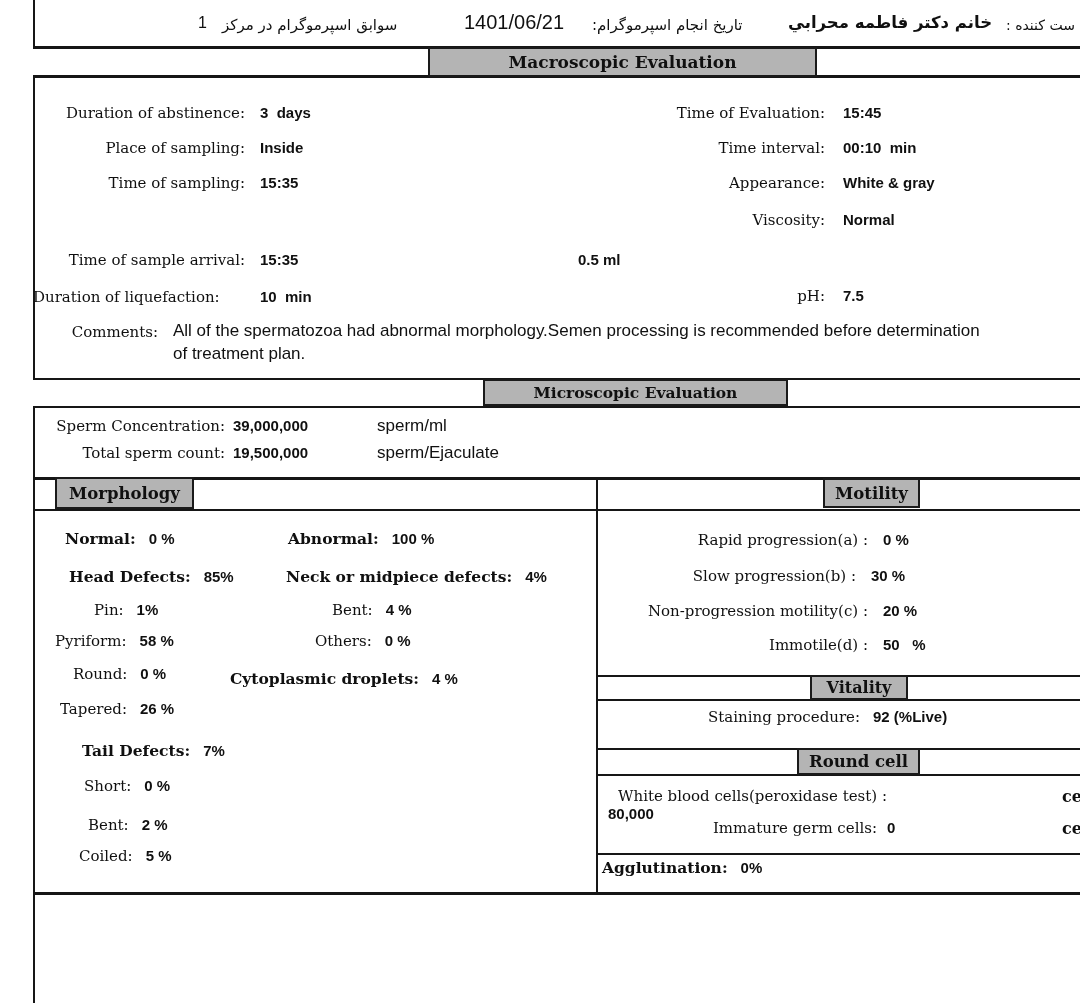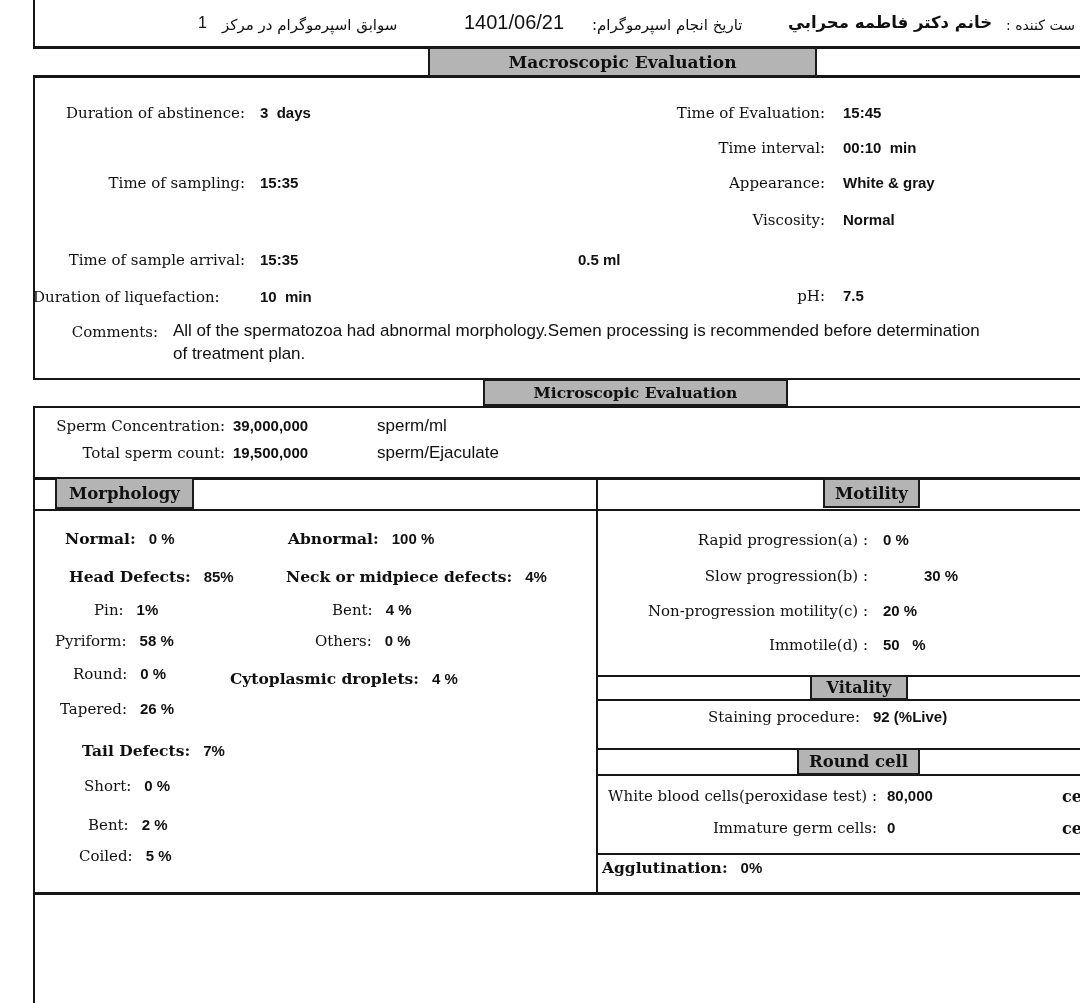--- a/index.html
+++ b/index.html
@@ -37,20 +37,24 @@
   <div class="abs fa" style="left:222px;top:16px;font-size:15px;">سوابق اسپرموگرام در مركز</div>
   <div class="abs sans" style="left:198px;top:14px;font-size:16px;">1</div>
 
   <div class="band" style="top:46px;height:32px;"></div>
   <div class="gbox" style="left:428px;top:47px;width:389px;height:30px;font-size:17px;">Macroscopic Evaluation</div>
 
   <div class="row" style="left:33px;top:104px;">
     <span class="lbl" style="width:212px;text-align:right;">Duration of abstinence:</span>
     <span class="val" style="margin-left:15px;">3  days</span>
   </div>
+  <div class="row" style="left:33px;top:139px;">
+    <span class="lbl" style="width:212px;text-align:right;">Place of sampling:</span>
+    <span class="val" style="margin-left:15px;">Inside</span>
+  </div>
   <div class="row" style="left:33px;top:174px;">
     <span class="lbl" style="width:212px;text-align:right;">Time of sampling:</span>
     <span class="val" style="margin-left:15px;">15:35</span>
   </div>
   <div class="row" style="left:33px;top:251px;">
     <span class="lbl" style="width:212px;text-align:right;">Time of sample arrival:</span>
     <span class="val" style="margin-left:15px;">15:35</span>
   </div>
   <div class="row" style="left:33px;top:288px;">
     <span class="lbl" style="width:212px;">Duration of liquefaction:</span>
@@ -172,39 +176,39 @@
   </div>
   <div class="pair" style="left:79px;top:847px;">
     <span class="lbl">Coiled:</span>
     <span class="val">5 %</span>
   </div>
 
   <div class="row" style="left:598px;top:531px;">
     <span class="lbl" style="width:270px;text-align:right;">Rapid progression(a) :</span>
     <span class="val" style="margin-left:15px;">0 %</span>
   </div>
-  <div class="row" style="left:598px;top:567px;gap:41px;">
+  <div class="row" style="left:586px;top:567px;">
     <span class="lbl" style="width:270px;text-align:right;">Slow progression(b) :</span>
     <span class="val" style="margin-left:15px;">30 %</span>
   </div>
   <div class="row" style="left:598px;top:602px;">
     <span class="lbl" style="width:270px;text-align:right;">Non-progression motility(c) :</span>
     <span class="val" style="margin-left:15px;">20 %</span>
   </div>
   <div class="row" style="left:598px;top:636px;">
     <span class="lbl" style="width:270px;text-align:right;">Immotile(d) :</span>
     <span class="val" style="margin-left:15px;">50   %</span>
   </div>
 
   <div class="row" style="left:598px;top:708px;">
     <span class="lbl" style="width:262px;text-align:right;">Staining procedure:</span>
     <span class="val" style="margin-left:13px;">92 (%Live)</span>
   </div>
 
-  <div class="row" style="left:598px;top:787px;">
+  <div class="row" style="left:598px;top:787px;flex-direction:column;">
     <span class="lbl" style="width:279px;text-align:right;">White blood cells(peroxidase test) :</span>
     <span class="val" style="margin-left:10px;">80,000</span>
   </div>
   <div class="abs unit2" style="left:1062px;top:787px;">ce</div>
   <div class="row" style="left:598px;top:819px;">
     <span class="lbl" style="width:279px;text-align:right;">Immature germ cells:</span>
     <span class="val" style="margin-left:10px;">0</span>
   </div>
   <div class="abs unit2" style="left:1062px;top:819px;">ce</div>
 

